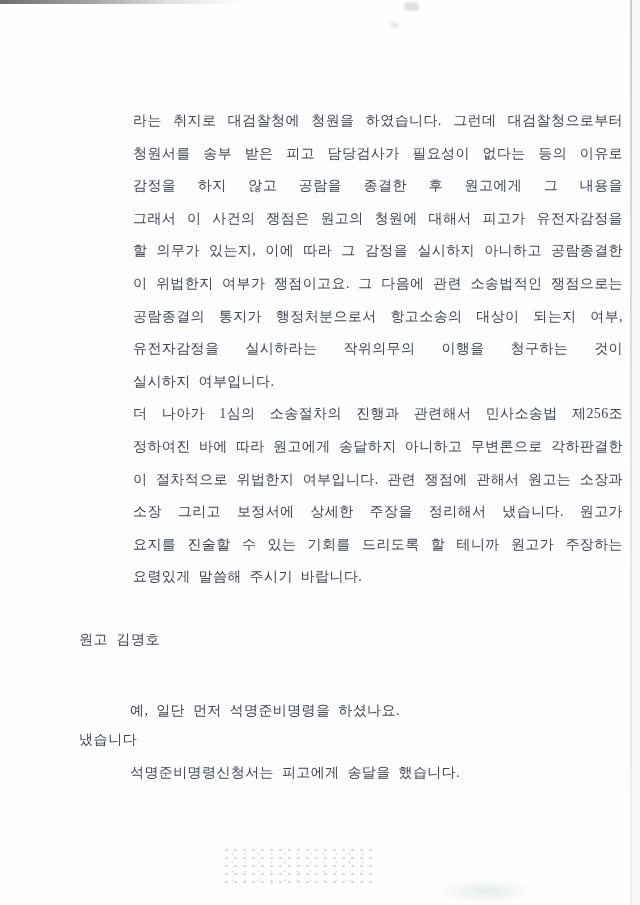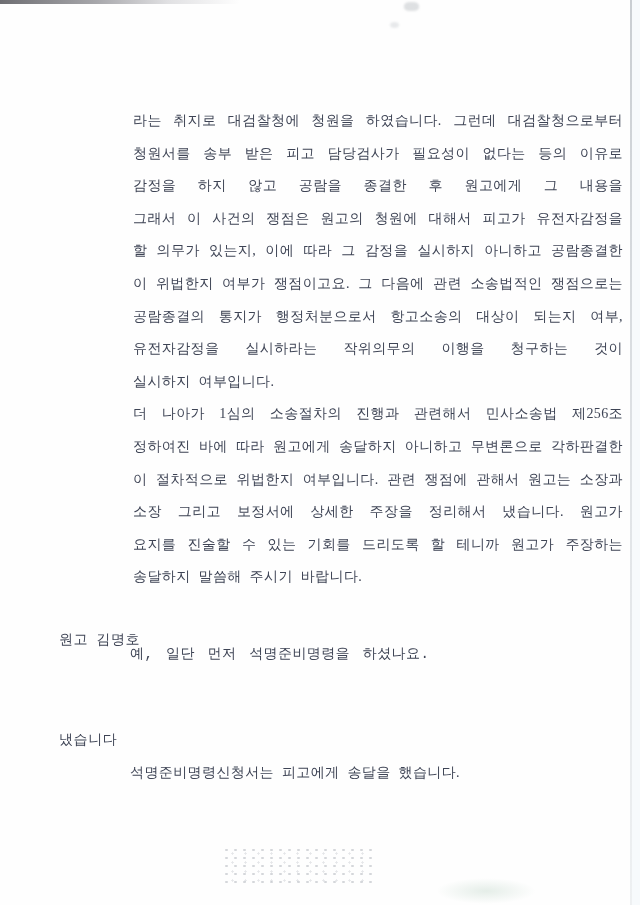--- a/index.html
+++ b/index.html
@@ -67,33 +67,33 @@
     text-align:justify;
     text-align-last:justify;
     -moz-text-align-last:justify;
     word-spacing:4px; letter-spacing:0.4px;
   }
   .t-line.para-end {
     text-align-last:left;
     -moz-text-align-last:left;
   }
   .speaker-name {
-    position:absolute; left:59px;
+    position:absolute; left:79px;
     font-size:14px; line-height:20px;
     letter-spacing:0.6px; word-spacing:4px;
     white-space:nowrap;
   }
   .speaker-statement {
     position:absolute; left:130px;
     font-size:14px; line-height:20px;
     letter-spacing:0.4px; word-spacing:4px;
     white-space:nowrap;
   }
   #turn1-name { top:630px; }
-  #turn1-stmt { top:644px;font-family:Liberation Mono, monospace; }
+  #turn1-stmt { top:701px; }
   #turn2-name { top:730px; }
   #turn2-stmt { top:763px;text-align:center; }
 </style>
 </head>
 <body>
 
 <div class="page" style="color: rgb(62, 68, 85); background: rgb(254, 254, 254);">
 
   <div class="top-edge-artifact"></div>
   <div class="top-right-smudge-1"></div>
@@ -111,21 +111,21 @@
       <div class="t-line">할 의무가 있는지, 이에 따라 그 감정을 실시하지 아니하고 공람종결한 것</div>
       <div class="t-line">이 위법한지 여부가 쟁점이고요. 그 다음에 관련 소송법적인 쟁점으로는 이</div>
       <div class="t-line">공람종결의 통지가 행정처분으로서 항고소송의 대상이 되는지 여부, 그리고</div>
       <div class="t-line">유전자감정을 실시하라는 작위의무의 이행을 청구하는 것이 행정소송법상</div>
       <div class="t-line para-end">실시하지 여부입니다.</div>
       <div class="t-line">더 나아가 1심의 소송절차의 진행과 관련해서 민사소송법 제256조 제3항에</div>
       <div class="t-line">정하여진 바에 따라 원고에게 송달하지 아니하고 무변론으로 각하판결한 것</div>
       <div class="t-line">이 절차적으로 위법한지 여부입니다. 관련 쟁점에 관해서 원고는 소장과 항</div>
       <div class="t-line">소장 그리고 보정서에 상세한 주장을 정리해서 냈습니다. 원고가 주장하는</div>
       <div class="t-line">요지를 진술할 수 있는 기회를 드리도록 할 테니까 원고가 주장하는 바를</div>
-      <div class="t-line para-end">송달하지 말씀해 주시기 바랍니다.</div>
+      <div class="t-line para-end">요령있게 말씀해 주시기 바랍니다.</div>
     </div>
 
   <div class="speaker-name" id="turn1-name">원고 김명호</div>
   <div class="speaker-statement" id="turn1-stmt">예, 일단 먼저 석명준비명령을 하셨나요.</div>
 
   <div class="speaker-name" id="turn2-name">냈습니다</div>
   <div class="speaker-statement" id="turn2-stmt">석명준비명령신청서는 피고에게 송달을 했습니다.</div>
 
 </div>
 

